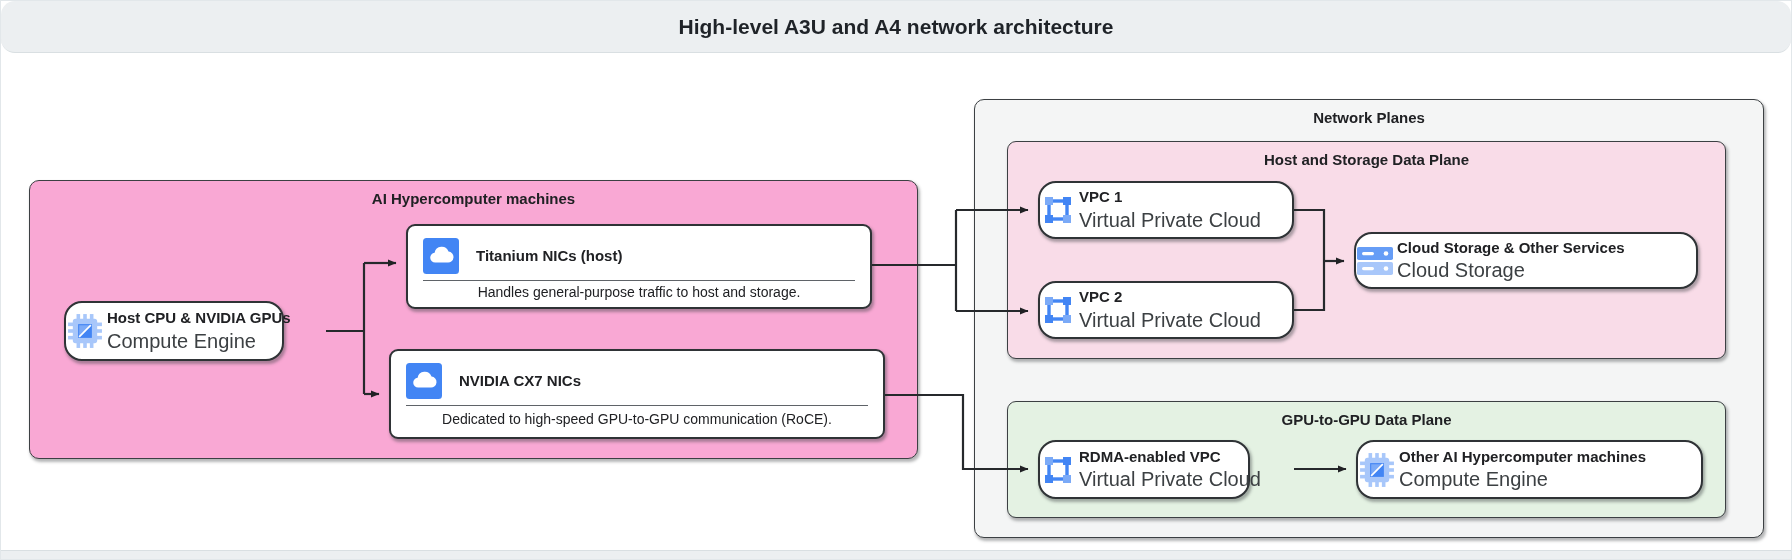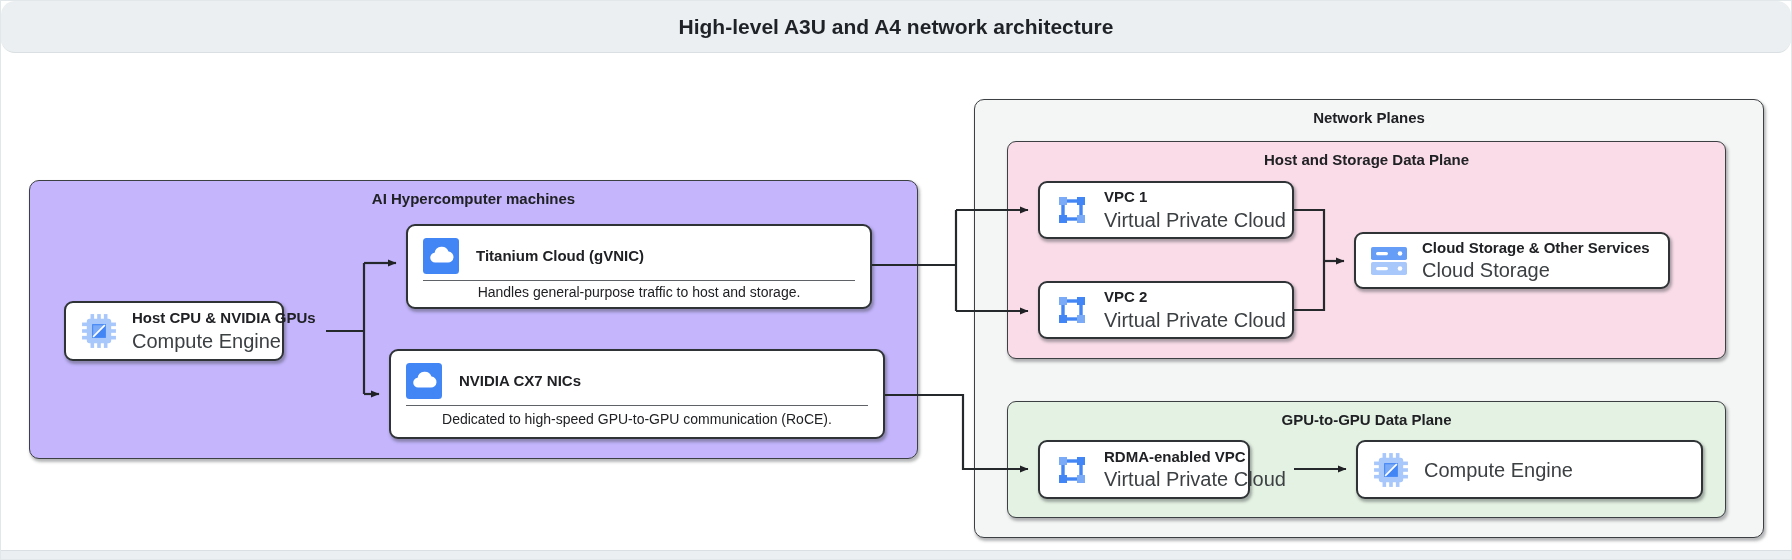--- a/index.html
+++ b/index.html
@@ -7,30 +7,30 @@
     border:1px solid #e2e7ea;box-sizing:border-box;overflow:hidden;
     font-family:"Liberation Sans",sans-serif;color:#202124;}
   
   .topbar{position:absolute;left:0;top:0;width:100%;height:52px;background:#eceff1;
     border-bottom:1px solid #d9dfe2;display:flex;align-items:center;justify-content:center;box-sizing:border-box;border-radius:14px;}
   .topbar .title{font-size:21px;font-weight:bold;color:#1f2328;}
   .bottomstrip{position:absolute;left:0;bottom:0;width:100%;height:9px;background:#eceff1;border-top:1px solid #d9dfe2;box-sizing:border-box;}
   
   .container{position:absolute;border:1.5px solid #3c4043;border-radius:10px;
     box-shadow:1.5px 2.5px 3px rgba(60,64,67,.38);box-sizing:border-box;}
-  .c-blue{background:#c4b5fd;}
+  .c-blue{background:#f9a8d4;}
   .c-gray{background:#f4f5f5;}
   .c-pink{background:#f9dce8;border-radius:9px;}
   .c-green{background:#e4f2e3;border-radius:9px;}
   .ctitle{position:absolute;top:9px;left:0;right:0;text-align:center;
     font-size:15px;font-weight:bold;color:#202124;}
   
-  .node{position:absolute;background:#fff;border:2px solid #2f3336;border-radius:9px;
+  .node{position:absolute;background:#fff;border:2px solid #2f3336;border-radius:18px;
     box-shadow:1.5px 2.5px 3px rgba(60,64,67,.42);box-sizing:border-box;
-    display:flex;align-items:center;gap:15px;padding:0 12px 0 15px;}
+    display:flex;align-items:center;gap:4px;padding:0 12px 0 1px;}
   .ntitle{font-size:15px;font-weight:bold;line-height:1.3;white-space:nowrap;}
   .nsub{font-size:20px;color:#3c4043;line-height:1.3;white-space:nowrap;}
   
   .nic{position:absolute;background:#fff;border:2px solid #2f3336;border-radius:9px;
     box-shadow:1.5px 2.5px 3px rgba(60,64,67,.42);box-sizing:border-box;display:flex;flex-direction:column;}
   .nic .row{display:flex;align-items:center;gap:17px;padding:12px 15px 4px 15px;}
   .nic .divider{border-top:1.5px solid #5f6368;margin:2px 15px 0 15px;}
   .nic .desc{flex:1;display:flex;align-items:center;justify-content:center;
     font-size:14px;color:#202124;padding:2px 10px 7px 10px;}
   .icon{display:inline-flex;flex:none;}
@@ -96,21 +96,21 @@
     </div>
 
     <div class="nic" style="left:405px;top:223px;width:466px;height:85px;">
       <div class="row">
         <span class="icon">
           <svg width="36" height="36" viewBox="0 0 36 36">
             <rect width="36" height="36" rx="3.5" fill="#4285f4"></rect>
             <path d="M12.2 24.5a4.9 4.9 0 0 1-.6-9.77 7.2 7.2 0 0 1 13.9-1.13 5.2 5.2 0 0 1-.9 10.9z" fill="#ffffff"></path>
           </svg>
         </span>
-        <div class="ntitle">Titanium Cloud (gVNIC)</div>
+        <div class="ntitle">Titanium NICs (host)</div>
       </div>
       <div class="divider"></div>
       <div class="desc">Handles general-purpose traffic to host and storage.</div>
     </div>
 
     <div class="nic" style="left:388px;top:348px;width:496px;height:90px;">
       <div class="row">
         <span class="icon">
           <svg width="36" height="36" viewBox="0 0 36 36">
             <rect width="36" height="36" rx="3.5" fill="#4285f4"></rect>
@@ -152,21 +152,21 @@
               <rect x="22" y="22" width="8" height="8" fill="#7baaf7"></rect>
           </g>
         </svg>
       </span>
       <div>
         <div class="ntitle">VPC 2</div>
         <div class="nsub">Virtual Private Cloud</div>
       </div>
     </div>
 
-    <div class="node" style="left:1353px;top:231px;width:316px;height:57px;">
+    <div class="node" style="left:1353px;top:231px;width:344px;height:57px;">
       <span class="icon">
         <svg width="36" height="30" viewBox="0 0 36 30">
           <rect x="0" y="1" width="36" height="13" rx="1.8" fill="#669df6"></rect>
           <rect x="5" y="6" width="12" height="3.2" rx="1.6" fill="#ffffff"></rect>
           <circle cx="29" cy="7.5" r="2.3" fill="#ffffff"></circle>
           <rect x="0" y="16" width="36" height="13" rx="1.8" fill="#a8c7fa"></rect>
           <rect x="5" y="21" width="12" height="3.2" rx="1.6" fill="#ffffff"></rect>
           <circle cx="29" cy="22.5" r="2.3" fill="#ffffff"></circle>
         </svg>
       </span>
@@ -211,20 +211,21 @@
               <rect x="28" y="15.3" width="5" height="3.4"></rect>
               <rect x="28" y="21.6" width="5" height="3.4"></rect>
             <rect x="5.5" y="5.5" width="23" height="23" rx="2.5"></rect>
           </g>
           <rect x="10.5" y="10.5" width="13" height="13" fill="#4285f4"></rect>
           <path d="M11.5,22.5 L22.5,11.5 L11.5,11.5 Z" fill="#7baaf7"></path>
           <path d="M11.5,22.5 L22.5,11.5" stroke="#ffffff" stroke-width="1.6"></path>
         </svg>
       </span>
       <div>
+        <div class="ntitle">Other AI Hypercomputer machines</div>
         <div class="nsub">Compute Engine</div>
       </div>
     </div>
 
   </div>
 
   <svg class="wires" width="1792" height="560" viewBox="0 0 1792 560">
     <defs>
       <marker id="arr" markerWidth="10" markerHeight="9" refX="8.5" refY="3.75" orient="auto" markerUnits="userSpaceOnUse">
         <path d="M0,0 L9,3.75 L0,7.5 Z" fill="#202124"></path>

